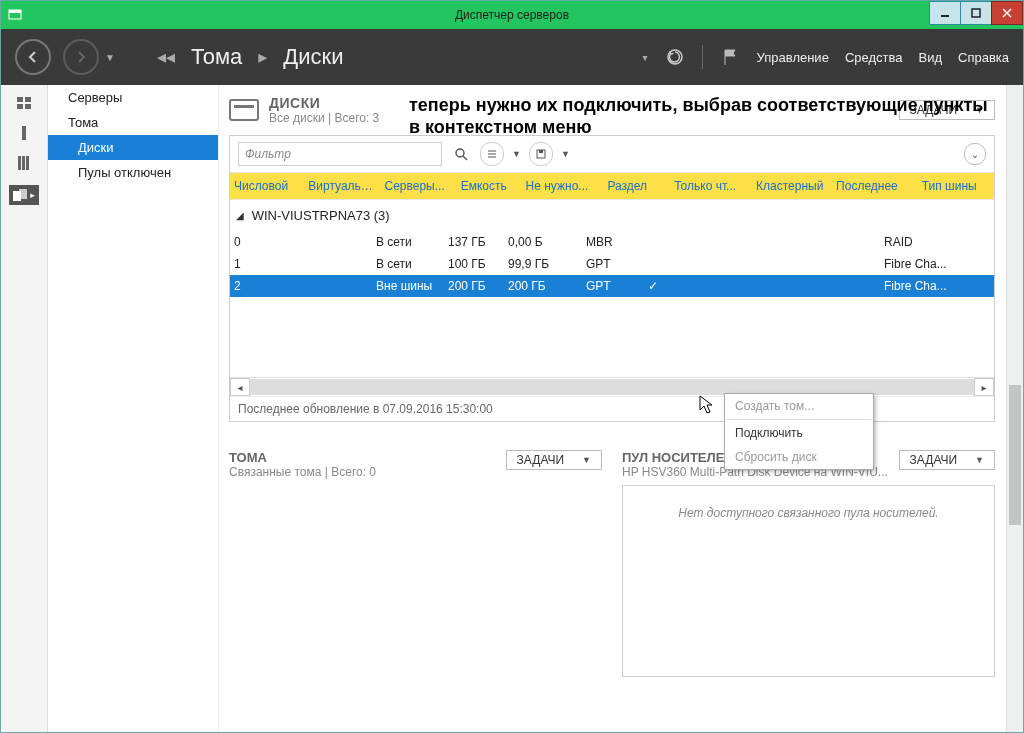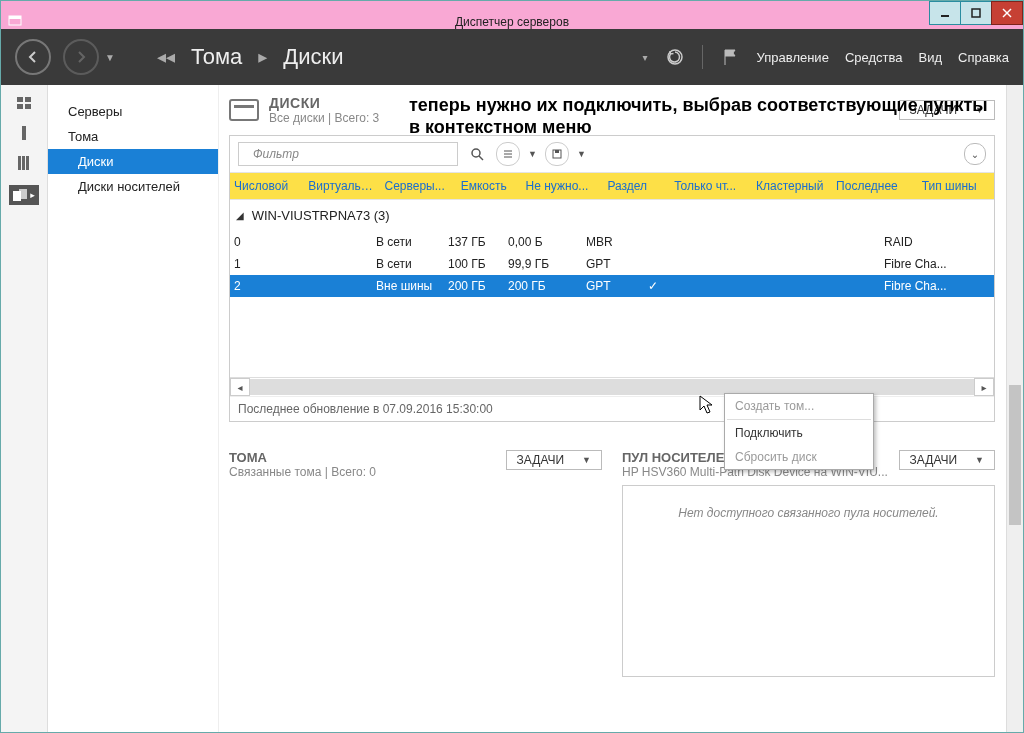--- a/index.html
+++ b/index.html
@@ -1,18 +1,18 @@
 <!DOCTYPE html>
 <html><head>
 <meta charset="utf-8">
 <style>
 html,body{margin:0;padding:0;font-family:"Segoe UI",Arial,sans-serif;font-size:12px;background:#fff;color:#222;overflow:hidden}
 .window{width:1024px;height:733px;display:flex;flex-direction:column;border:1px solid #6aa;box-sizing:border-box;position:relative}
 
-.titlebar{height:28px;background:#f9a8d4;display:flex;align-items:flex-end;position:relative}
+.titlebar{height:28px;background:#22c55e;display:flex;align-items:center;position:relative}
 .titlebar .sys-icon{width:16px;height:16px;margin-left:6px;display:flex;align-items:center;justify-content:center;color:#fff}
 .titlebar .title{position:absolute;left:0;right:0;text-align:center;color:#222;font-size:12px;pointer-events:none}
 .win-controls{position:absolute;right:0;top:0;display:flex;height:22px}
 .win-btn{width:30px;height:22px;display:flex;align-items:center;justify-content:center;border:1px solid #2a8ca0;margin-left:-1px;background:#c7e4ea;cursor:default}
 .win-btn.close{background:#c64034;color:#fff;border-color:#7d241c}
 .win-btn svg{display:block}
 
 .header{height:56px;background:#3a3a3a;color:#eee;display:flex;align-items:center;padding:0 14px;gap:12px}
 .nav-circle{width:32px;height:32px;border:2px solid #777;border-radius:50%;display:flex;align-items:center;justify-content:center;color:#bbb}
 .nav-circle.disabled{opacity:.55}
@@ -21,41 +21,41 @@
 .bc-item{font-size:22px;color:#eee;font-weight:300}
 .header-right{margin-left:auto;display:flex;align-items:center;gap:16px}
 .hicon{width:22px;height:22px;display:flex;align-items:center;justify-content:center;color:#ccc}
 .vrule{width:1px;height:24px;background:#666}
 .hmenu{color:#eee;font-size:13px;cursor:default}
 
 .body{flex:1;display:flex;min-height:0}
 .iconstrip{width:46px;background:#f4f4f4;border-right:1px solid #ddd;display:flex;flex-direction:column;align-items:center;padding-top:10px;gap:14px}
 .iconstrip .si{width:18px;height:16px;color:#555;display:flex;align-items:center;justify-content:center}
 .iconstrip .si.active{background:#555;color:#fff;width:30px;height:20px}
-.sidebar{width:170px;padding-top:14px}
+.sidebar{width:170px;}
 .side-item{padding:5px 20px;font-size:13px;color:#222;cursor:default}
 .side-item.selected{background:#1a80d6;color:#fff}
 .side-item.sub{padding-left:30px}
 .content-wrap{flex:1;position:relative;border-left:1px solid #eee}
 .content{position:absolute;inset:0 18px 0 0;overflow:hidden;padding:10px 10px 10px 10px}
 .vscroll{position:absolute;right:0;top:0;bottom:0;width:16px;background:#efefef;border-left:1px solid #ddd}
 .vscroll .thumb{position:absolute;left:2px;right:2px;top:300px;height:140px;background:#c4c4c4}
 
 .panel-head{display:flex;align-items:center;gap:10px;position:relative}
 .disk-ico{width:26px;height:18px;border:2px solid #777;border-radius:3px;position:relative}
 .disk-ico::after{content:"";position:absolute;left:3px;right:3px;top:4px;height:3px;background:#777}
 .panel-title{font-weight:600;font-size:14px;color:#666;letter-spacing:.5px}
 .panel-sub{font-size:12px;color:#888}
 .tasks-btn{margin-left:auto;border:1px solid #bbb;padding:2px 10px;font-size:12px;color:#333;background:#fff;display:flex;align-items:center;gap:18px;cursor:default}
 .tasks-btn .dd{font-size:9px;color:#555}
 .annotation{position:absolute;left:180px;top:0;font-size:18px;font-weight:600;color:#000;line-height:1.2;pointer-events:none}
 
 .fpanel{border:1px solid #ccc;margin-top:10px}
 .filterbar{display:flex;align-items:center;padding:6px 8px;gap:8px}
-.filter-input{border:1px solid #ccc;height:22px;width:190px;padding:0 14px;color:#888;font-style:italic;font-size:12px;display:flex;align-items:center;background:#fff}
+.filter-input{border:1px solid #ccc;height:22px;width:190px;padding:0 6px;color:#888;font-style:italic;font-size:12px;display:flex;align-items:center;background:#fff}
 .fb-btn{width:22px;height:22px;border:1px solid #ccc;border-radius:11px;display:flex;align-items:center;justify-content:center;color:#555;font-size:11px;background:#fff}
 .fb-btn.search{border:none}
 .fb-drop{font-size:9px;color:#555}
 .fb-spacer{flex:1}
 .expand{width:20px;height:20px;border:1px solid #bbb;border-radius:10px;display:flex;align-items:center;justify-content:center;color:#555;font-size:10px}
 
 .thead{display:flex;border-top:1px solid #e4e4e4;border-bottom:1px solid #e4e4e4;background:#fde047}
 .th{padding:6px 4px;color:#1a6ecf;font-size:12px;white-space:nowrap;overflow:hidden;text-overflow:ellipsis}
 .c-num{width:70px}.c-virt{width:72px}.c-stat{width:72px}.c-cap{width:60px}.c-free{width:78px}.c-part{width:62px}.c-ro{width:78px}.c-cl{width:76px}.c-sub{width:82px}.c-bus{width:72px}
 .group-row{display:flex;align-items:center;gap:8px;padding:8px 6px;font-size:13px}
@@ -181,21 +181,21 @@
             <rect x="6" y="0" width="8" height="10" fill="#fff" opacity=".7"></rect>
           </svg>
           <span style="font-size:9px;margin-left:3px;color:#fff">▸</span>
         </div>
     </div>
 
     <div class="sidebar">
       <div class="side-item">Серверы</div>
       <div class="side-item">Тома</div>
       <div class="side-item sub selected">Диски</div>
-      <div class="side-item sub">Диски носителей</div>
+      <div class="side-item sub">Пулы отключен</div>
     </div>
 
     <div class="content-wrap">
       <div class="vscroll">
           <div class="thumb"></div>
         </div>
       <div class="content">
 
         <div class="panel-head">
           <div class="disk-ico"></div>

